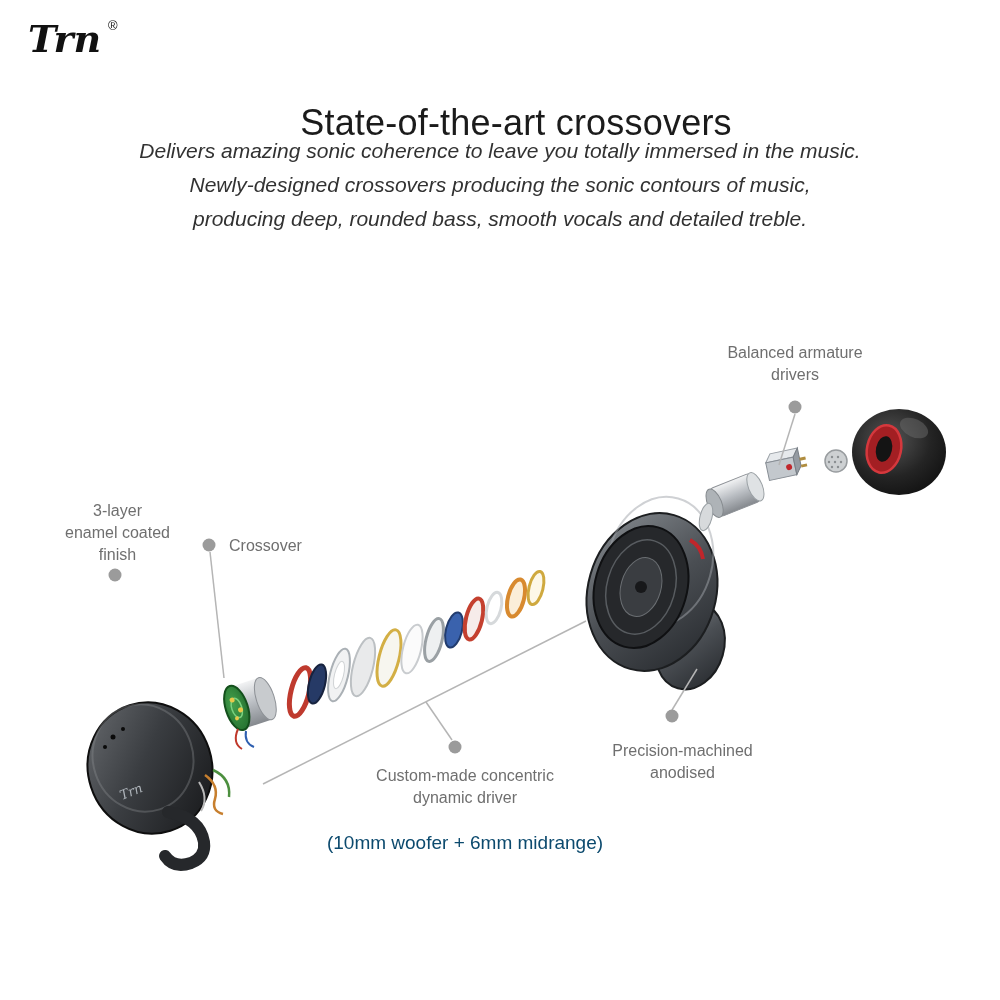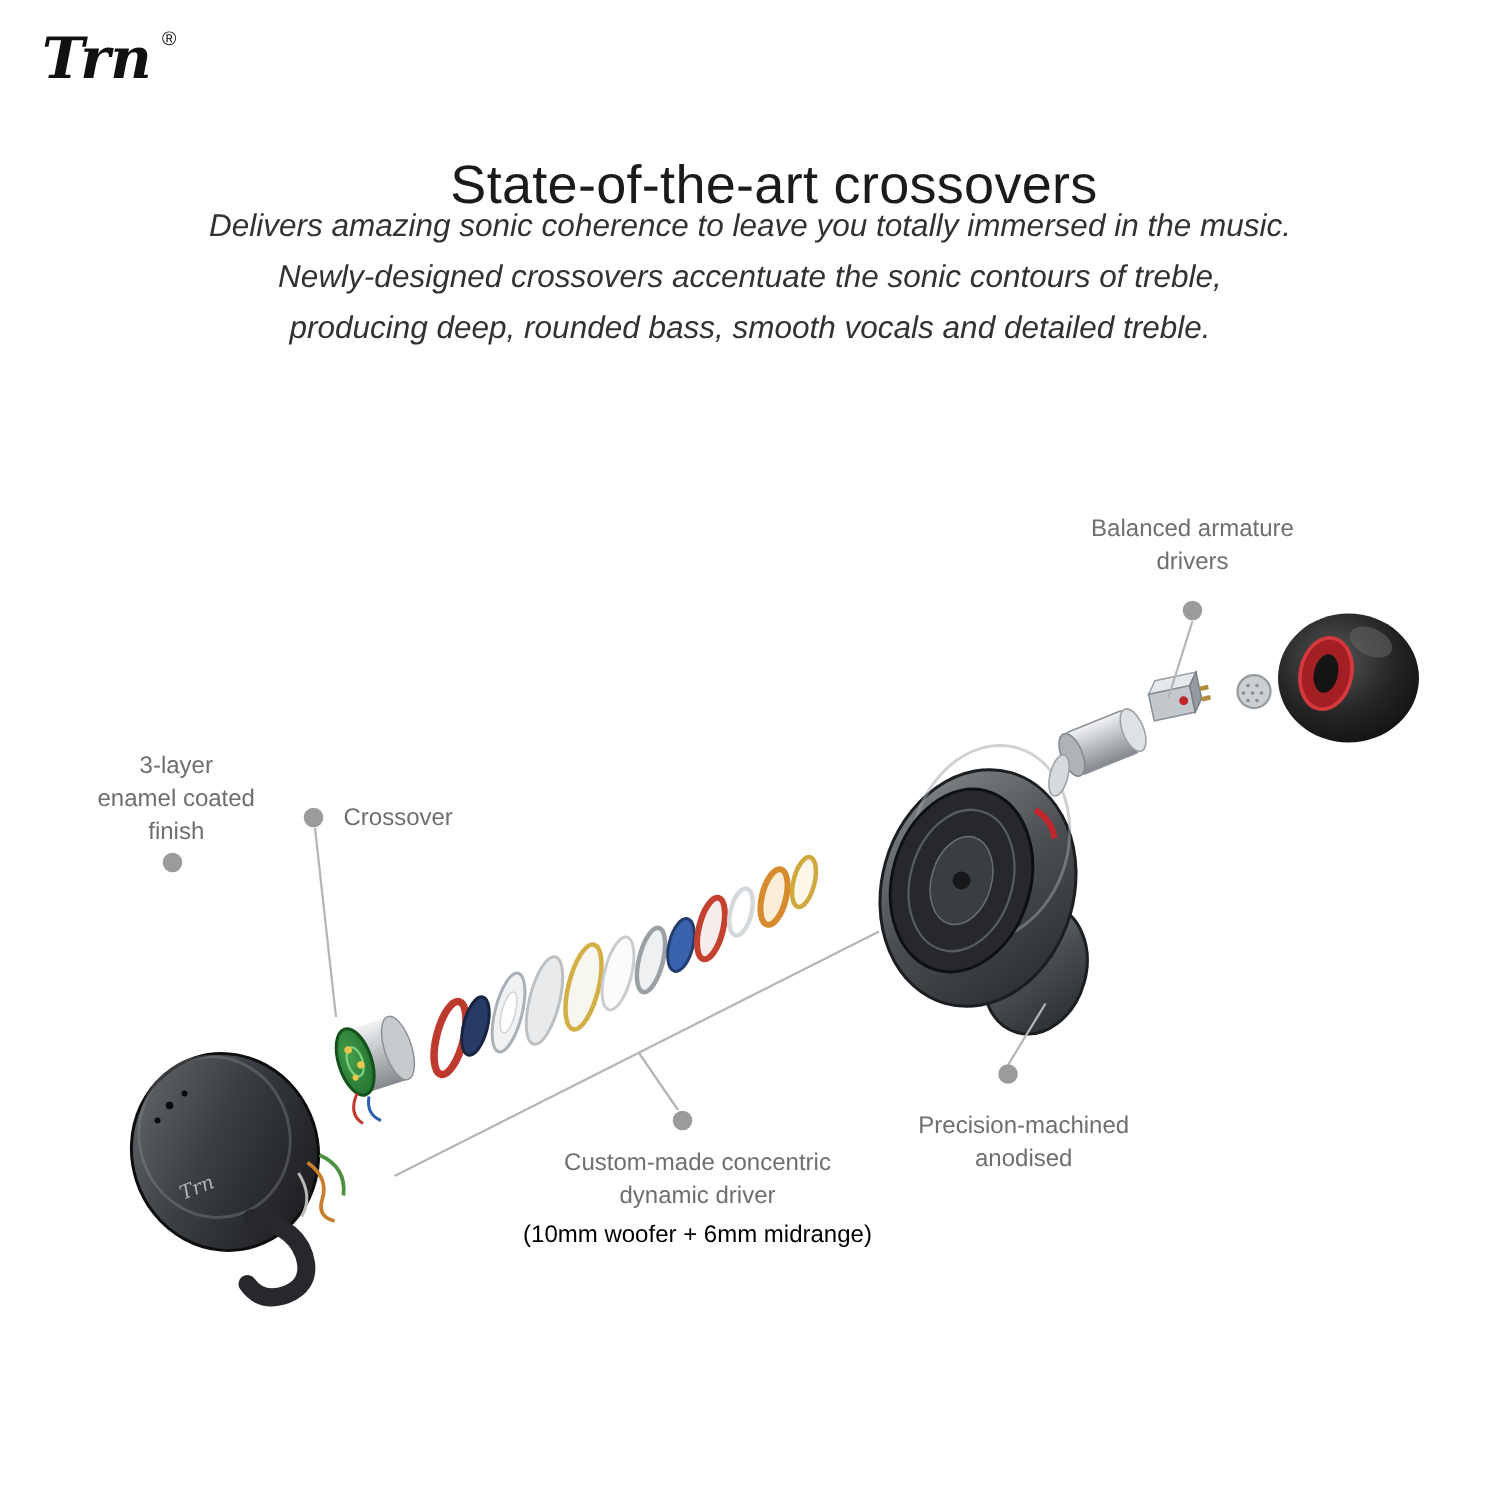--- a/index.html
+++ b/index.html
@@ -12,21 +12,21 @@
   .page-title{
     position:absolute;top:86px;left:0;width:1000px;text-align:center;
     font-size:36px;font-weight:400;color:#1b1b1b;letter-spacing:0.2px;
   }
   .subtitle{
     position:absolute;top:134px;left:120px;width:760px;text-align:center;
     font-size:21px;color:#323232;line-height:1.62;font-style:italic;
   }
   .callout{position:absolute;color:#6f6f6f;font-size:16px;line-height:1.38;}
   .callout.center{text-align:center;}
-  .callout .detail{font-size:16px;color:#000000;margin-top:4px;}
+  .callout .detail{font-size:19px;color:#0c4a6e;margin-top:21px;}
 </style>
 </head>
 <body>
 
 <svg class="illustration-layer" viewBox="0 0 1000 1000" xmlns="http://www.w3.org/2000/svg">
   <defs>
     <linearGradient id="gunmetal" x1="0" y1="0" x2="1" y2="1">
       <stop offset="0" stop-color="#8a8f94"></stop>
         <stop offset="0.5" stop-color="#4a4e53"></stop>
         <stop offset="1" stop-color="#23262a"></stop>
@@ -163,21 +163,21 @@
 
 <svg class="logo" viewBox="0 0 120 56" xmlns="http://www.w3.org/2000/svg">
   <text x="2" y="40" font-family="DejaVu Serif, serif" font-style="italic" font-weight="bold" font-size="38" fill="#111111">Trn</text>
   <text x="82" y="18" font-family="Liberation Sans, sans-serif" font-size="13" fill="#111111">®</text>
 </svg>
 
 <h1 class="page-title" style="margin:16px;">State-of-the-art crossovers</h1>
 
 <div class="subtitle">
   <div>Delivers amazing sonic coherence to leave you totally immersed in the music.</div>
-  <div>Newly-designed crossovers accentuate the sonic contours of treble,</div>
+  <div>Newly-designed crossovers producing the sonic contours of music,</div>
   <div>producing deep, rounded bass, smooth vocals and detailed treble.</div>
 </div>
 
 <div class="callout center" style="left:695px;top:342px;width:200px;">
   <div>Balanced armature</div>
   <div>drivers</div>
 </div>
 
 <div class="callout center" style="left:20px;top:500px;width:195px;">
   <div>3-layer</div>

